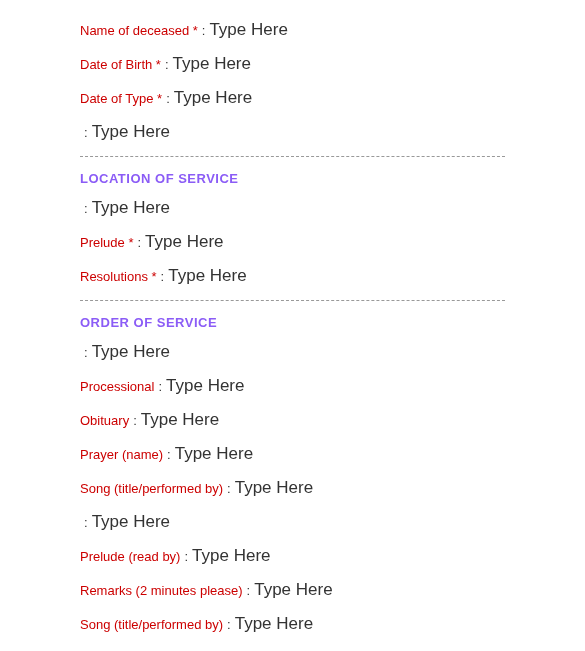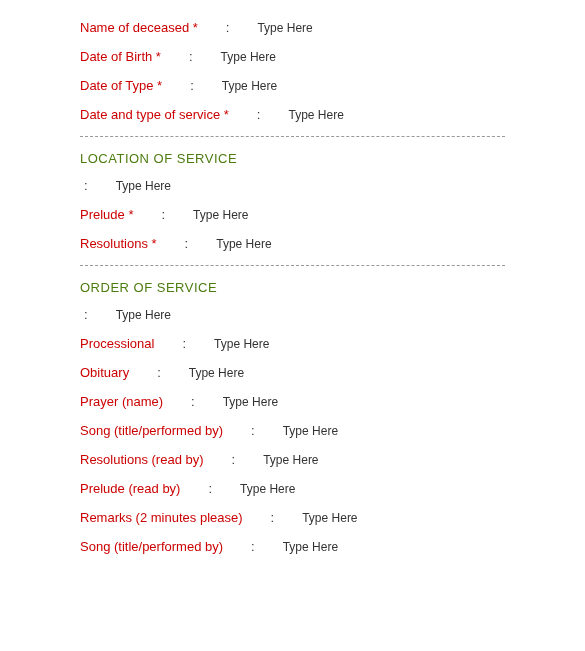--- a/index.html
+++ b/index.html
@@ -9,44 +9,43 @@
       font-size: 13px;
       width: 585px;
       min-height: 651px;
       padding: 20px 80px 20px 80px;
     }
     .field-row {
       display: flex;
       align-items: baseline;
       margin-bottom: 14px;
       flex-wrap: wrap;
-      gap: 24px;
     }
     .field-label {
       color: #cc0000;
       font-size: 13px;
     }
     .field-separator {
       color: #333;
       margin: 0 4px;
       font-size: 13px;
     }
     .field-value {
       color: #333;
-      font-size: 12px;
+      font-size: 17px;
     }
     .divider {
       border: none;
       border-top: 1px dashed #999;
       margin: 8px 0 14px 0;
     }
     .section-title {
-      color: #4d7c0f;
+      color: #8b5cf6;
       font-size: 13px;
-      font-weight: normal;
+      font-weight: bold;
       margin-bottom: 12px;
       letter-spacing: 0.5px;
     }
   </style>
 </head>
 <body>
 
 <div class="field-row">
   <span class="field-label">Name of deceased *</span>
   <span class="field-separator">:</span>
@@ -59,21 +58,20 @@
   <span class="field-value">Type Here</span>
 </div>
 
 <div class="field-row">
   <span class="field-label">Date of Type *</span>
   <span class="field-separator">:</span>
   <span class="field-value">Type Here</span>
 </div>
 
 <div class="field-row">
-  <span class="field-label">Date and type of service *</span>
   <span class="field-separator">:</span>
   <span class="field-value">Type Here</span>
 </div>
 
 <hr class="divider">
 
 <div class="section-title">LOCATION OF SERVICE</div>
 
 <div class="field-row">
   <span class="field-separator">:</span>
@@ -119,21 +117,20 @@
   <span class="field-value">Type Here</span>
 </div>
 
 <div class="field-row">
   <span class="field-label">Song (title/performed by)</span>
   <span class="field-separator">:</span>
   <span class="field-value">Type Here</span>
 </div>
 
 <div class="field-row">
-  <span class="field-label">Resolutions (read by)</span>
   <span class="field-separator">:</span>
   <span class="field-value">Type Here</span>
 </div>
 
 <div class="field-row">
   <span class="field-label">Prelude (read by)</span>
   <span class="field-separator">:</span>
   <span class="field-value">Type Here</span>
 </div>
 

